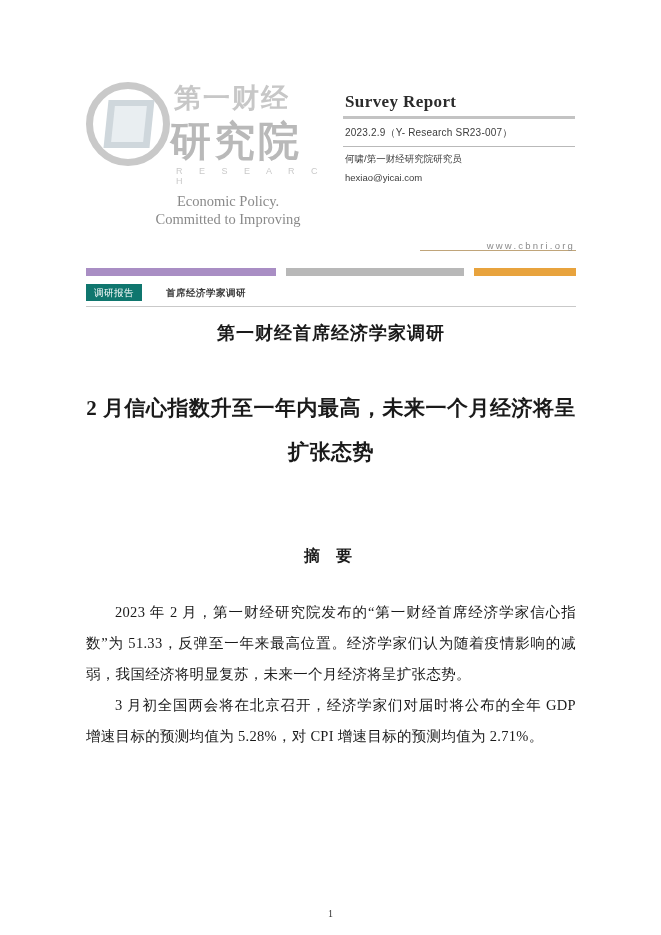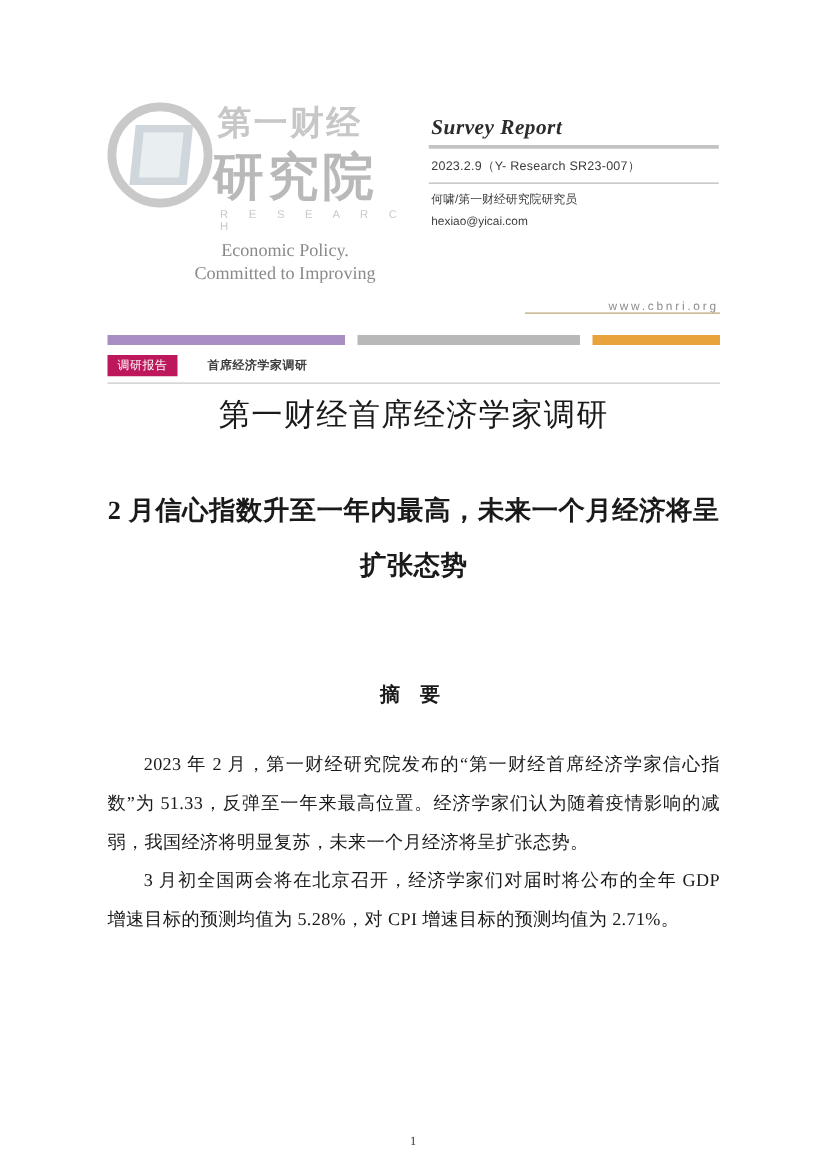--- a/index.html
+++ b/index.html
@@ -120,21 +120,20 @@
     top: 30px;
     width: 232px;
   }
   .report-title {
     font-family: "Liberation Serif", serif;
     font-size: 17px;
     font-weight: bold;
     color: #2b2b2b;
     letter-spacing: 0.4px;
     margin: 0 0 4px 2px;
-    font-style: italic;
   }
   .rule-gray {
     height: 3px;
     background: #c3c3c3;
     width: 232px;
     margin-bottom: 7px;
   }
   .report-meta {
     font-family: "Liberation Sans", sans-serif;
     font-size: 10px;
@@ -202,21 +201,21 @@
     width: 490px;
     height: 18px;
   }
   .tag-orange {
     position: absolute;
     left: 0;
     top: 0;
     height: 17px;
     line-height: 17px;
     padding: 0 8px;
-    background: #be185d;
+    background: #0f766e;
     color: #ffffff;
     font-family: "Liberation Sans", sans-serif;
     font-size: 9.5px;
     letter-spacing: 0.5px;
   }
   .tag-text {
     position: absolute;
     left: 80px;
     top: 0;
     height: 17px;
@@ -238,22 +237,22 @@
 
   
   .doc-body {
     position: absolute;
     left: 86px;
     top: 318px;
     width: 490px;
   }
   .doc-title-1 {
     text-align: center;
-    font-size: 25px;
-    font-weight: normal;
+    font-size: 18px;
+    font-weight: bold;
     letter-spacing: 1px;
     margin: 0;
     line-height: 30px;
   }
   .doc-title-2 {
     text-align: center;
     font-size: 17px;
     font-weight: bold;
     letter-spacing: 0.5px;
     margin: 6px 0 0 0;

